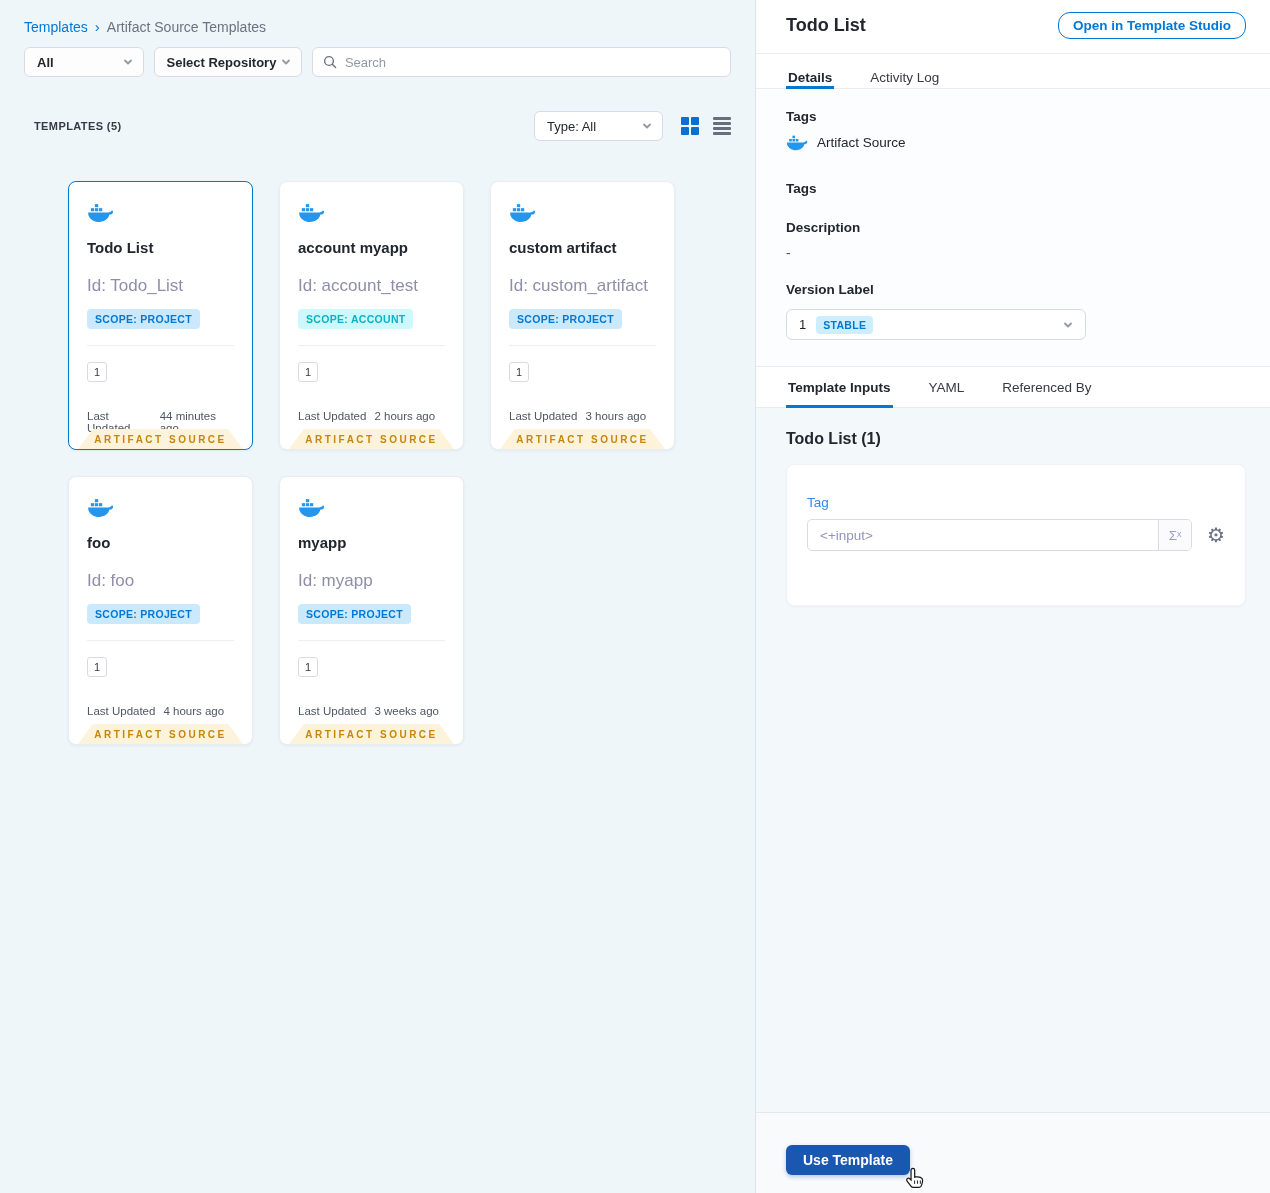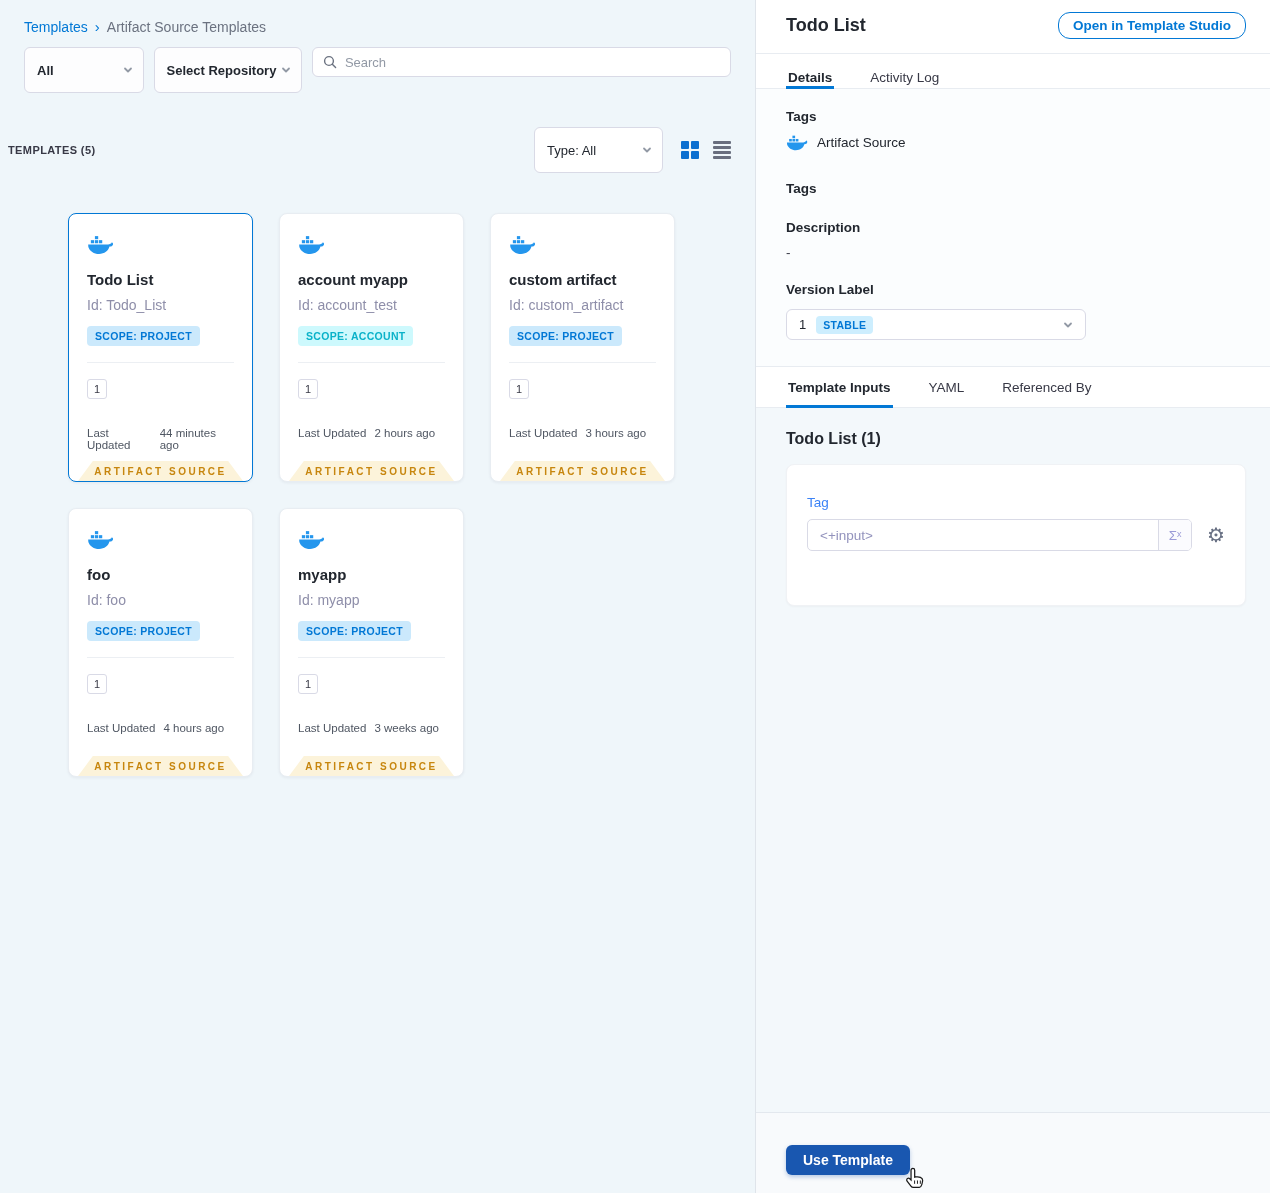--- a/index.html
+++ b/index.html
@@ -15,40 +15,40 @@
 
   
   .left-panel { width:755px; height:100%; background:#eff6fa; position:relative; }
   .breadcrumb { padding:18px 24px 0 24px; font-size:14px; display:flex; align-items:flex-end; gap:7px; }
   .breadcrumb .crumb-link { color:#0278d5; cursor:pointer; }
   .breadcrumb .crumb-sep { color:#0278d5; font-size:15px; }
   .breadcrumb .crumb-current { color:#6b7280; }
 
   .filters { display:flex; gap:10px; padding:12px 24px 0 24px; }
   .dropdown {
-    height:46px; background:#fdfdfe; border:1px solid #d9dae6; border-radius:6px;
+    height:30px; background:#fdfdfe; border:1px solid #d9dae6; border-radius:6px;
     display:flex; align-items:center; justify-content:space-between;
     padding:0 10px 0 12px; font-size:13px; font-weight:600; color:#22272f; cursor:pointer;
   }
   .dd-all { width:127px; }
   .dd-repo { width:158px; }
   .chev { width:10px; height:10px; flex:none; }
   .chev polyline { fill:none; stroke:#9299a5; stroke-width:1.8; stroke-linecap:round; stroke-linejoin:round; }
   .search-box {
     width:450px; height:30px; background:#ffffff; border:1px solid #d9dae6; border-radius:6px;
     display:flex; align-items:center; padding:0 10px; gap:8px;
   }
   .search-box svg { flex:none; }
   .search-box input {
     border:none; outline:none; font-size:13px; width:100%;
     font-family:"Liberation Sans", sans-serif; color:#22272f; background:transparent;
   }
   .search-box input::placeholder { color:#9299a5; }
 
-  .list-header { display:flex; align-items:center; padding:34px 24px 0 8px; }
+  .list-header { display:flex; align-items:center; padding:34px 24px 0 34px; }
   .templates-count { font-size:11px; font-weight:bold; color:#383946; letter-spacing:.4px; }
   .list-header-right { margin-left:auto; display:flex; align-items:center; gap:18px; }
   .dd-type { width:129px; background:#ffffff; font-weight:400; }
   .view-toggle { display:flex; align-items:center; gap:14px; }
   .grid-icon { display:grid; grid-template-columns:8px 8px; grid-template-rows:8px 8px; gap:2px; cursor:pointer; }
   .grid-icon span { background:#0b6fd0; border-radius:1px; }
   .list-icon { display:flex; flex-direction:column; gap:2.5px; cursor:pointer; }
   .list-icon span { width:18px; height:2.5px; background:#696e7e; border-radius:1px; }
 
   .cards-grid {
@@ -58,21 +58,21 @@
   }
   .card {
     background:#ffffff; border:1px solid #e8edf2; border-radius:8px;
     box-shadow:0 1px 3px rgba(40,41,61,.06);
     position:relative; padding:20px 18px 0 18px; cursor:pointer; overflow:hidden;
   }
   .card[data-selected="true"] { border:1px solid #0278d5; }
   .docker-icon { width:27px; height:21px; display:block; }
   .docker-icon path, .docker-icon rect { fill:#2496ed; }
   .card-title { font-size:15px; font-weight:600; color:#22272f; margin-top:16px; }
-  .card-id { font-size:14px; color:#8e8ea9; margin-top:9px; }
+  .card-id { font-size:17px; color:#8e8ea9; margin-top:20px; }
   .scope-badge {
     display:inline-block; margin-top:13px; padding:4px 8px; border-radius:4px;
     font-size:10.5px; font-weight:bold; letter-spacing:.3px;
     background:#cbe9fc; color:#0278d5;
   }
   .scope-badge[data-scope="account"] { background:#cdf9fd; color:#0ab2c9; }
   .card-divider { border:none; border-top:1px solid #eceff3; margin:16px 0 0 0; }
   .version-box {
     width:20px; height:20px; border:1px solid #d9dae6; border-radius:3px; margin-top:16px;
     display:flex; align-items:center; justify-content:center;

